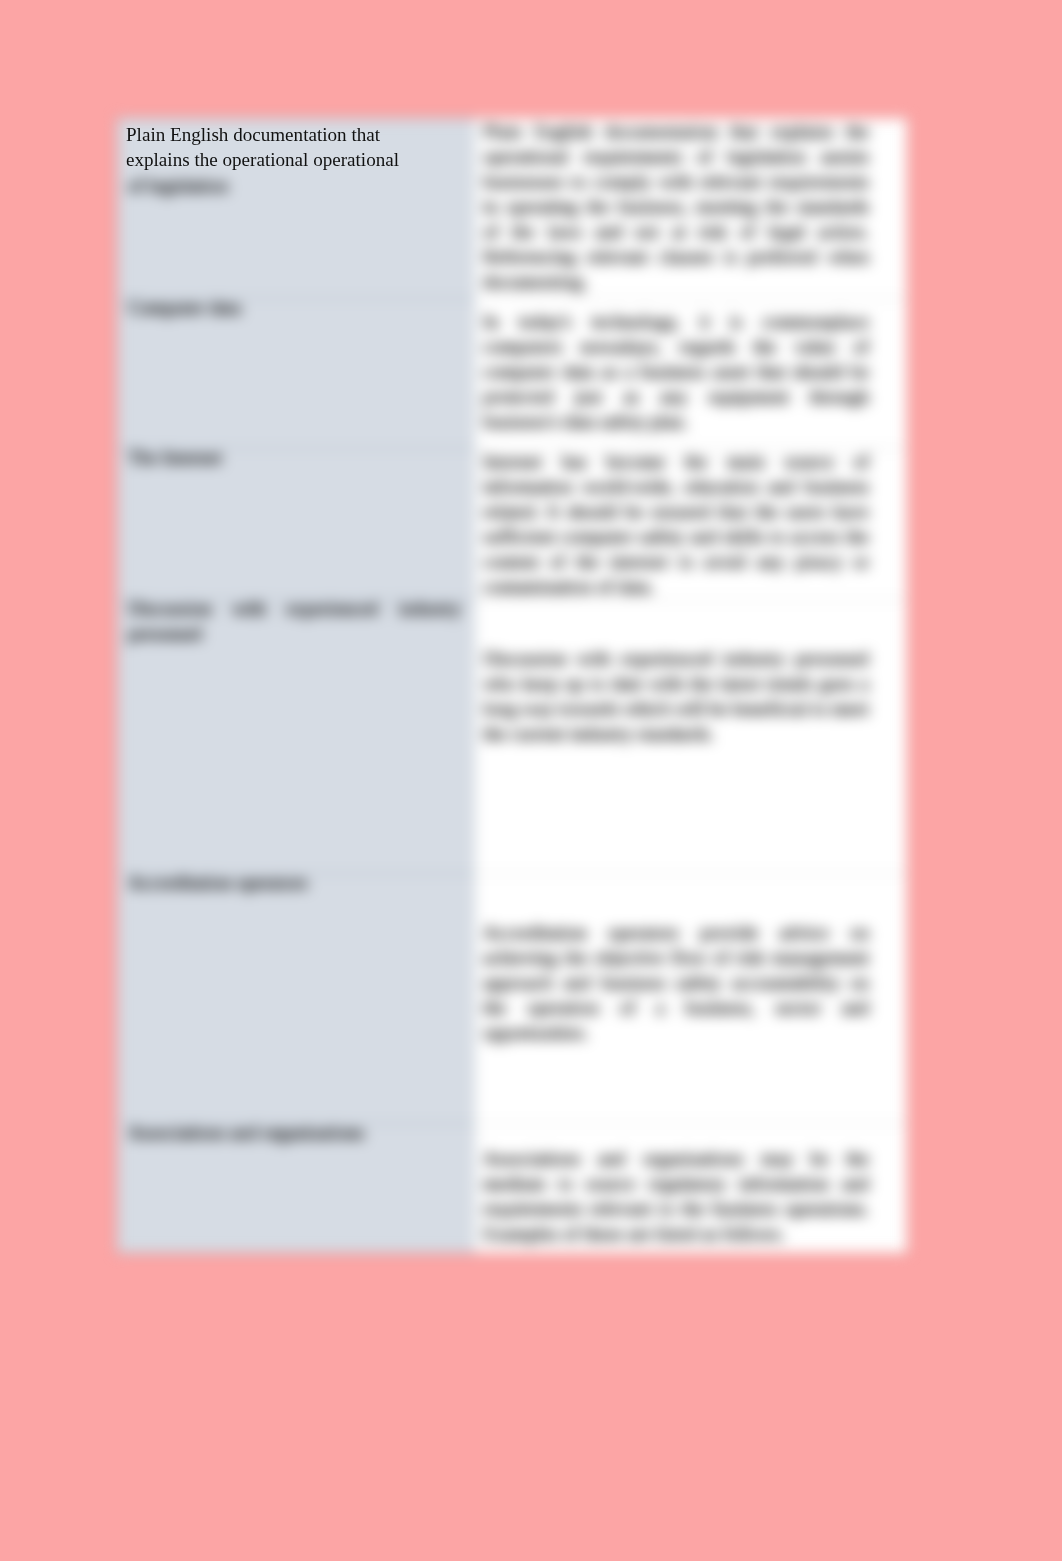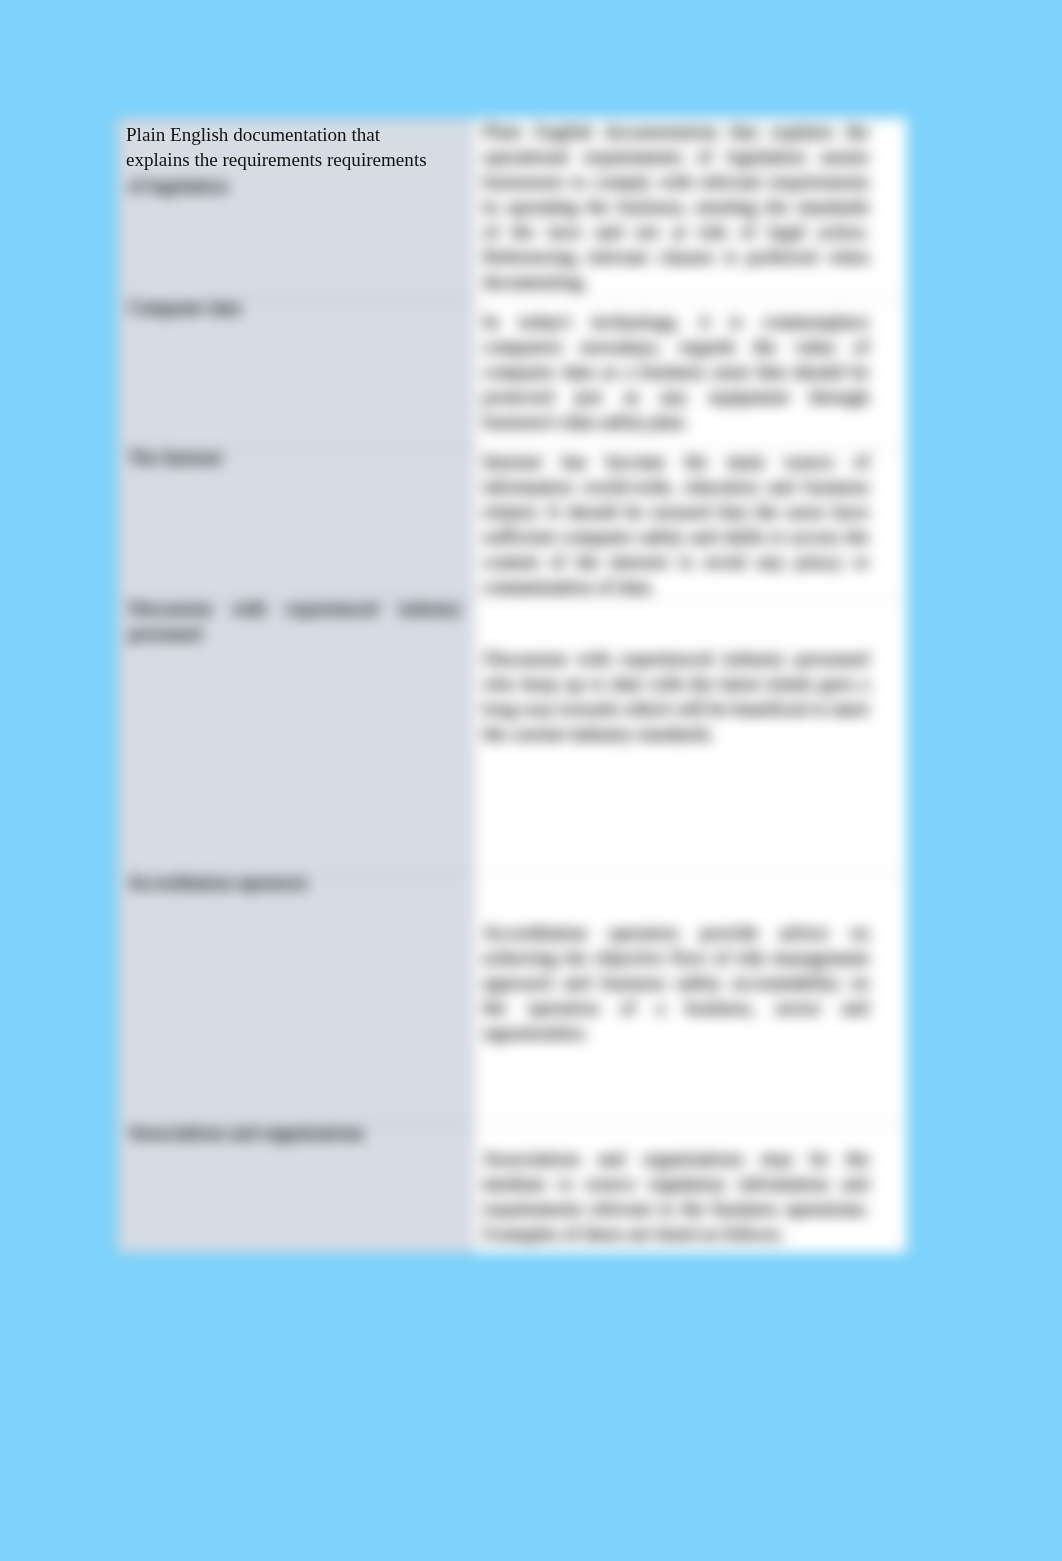--- a/index.html
+++ b/index.html
@@ -1,18 +1,18 @@
 <!DOCTYPE html>
 <html><head>
 <meta charset="utf-8">
 <style>
   html,body{margin:0;padding:0;}
   body{width:1062px;height:1561px;background:#ffffff;overflow:hidden;
        font-family:"Liberation Serif", serif;}
-  .page{position:absolute;left:0;top:0;width:1062px;height:1561px;background:#7dd3fc;overflow:hidden;}
+  .page{position:absolute;left:0;top:0;width:1062px;height:1561px;background:#fca5a5;overflow:hidden;}
 
   .layer{position:absolute;left:0;top:0;width:1062px;height:1561px;}
   #blurlayer{filter:blur(7px);}
 
   .tblwrap{position:absolute;left:117px;top:118px;width:789px;}
   table{border-collapse:collapse;width:789px;table-layout:fixed;}
   td{vertical-align:top;font-size:19.1px;line-height:25px;color:#000000;text-shadow:0 0 0.6px #000,0 0 0.6px #000;
      padding:0;}
   td.k{width:355px;background:#d6dce4;border:1px solid #a2afc0;}
   td.v{width:432px;background:#ffffff;border:1px solid #d5d5d5;}
@@ -101,16 +101,16 @@
                 <div class="inner">Associations and organisations may be the medium to source regulatory information and requirements relevant to the business operations. Examples of these are listed as follows.</div>
               </td>
             </tr>
           </tbody>
       </table>
     </div>
   </div>
   <div class="layer" id="sharplayer">
     <div class="sharpbox">
       <div>Plain English documentation that</div>
-      <div>explains the requirements requirements</div>
+      <div>explains the operational operational</div>
     </div>
   </div>
 </div>
 
 </body></html>

